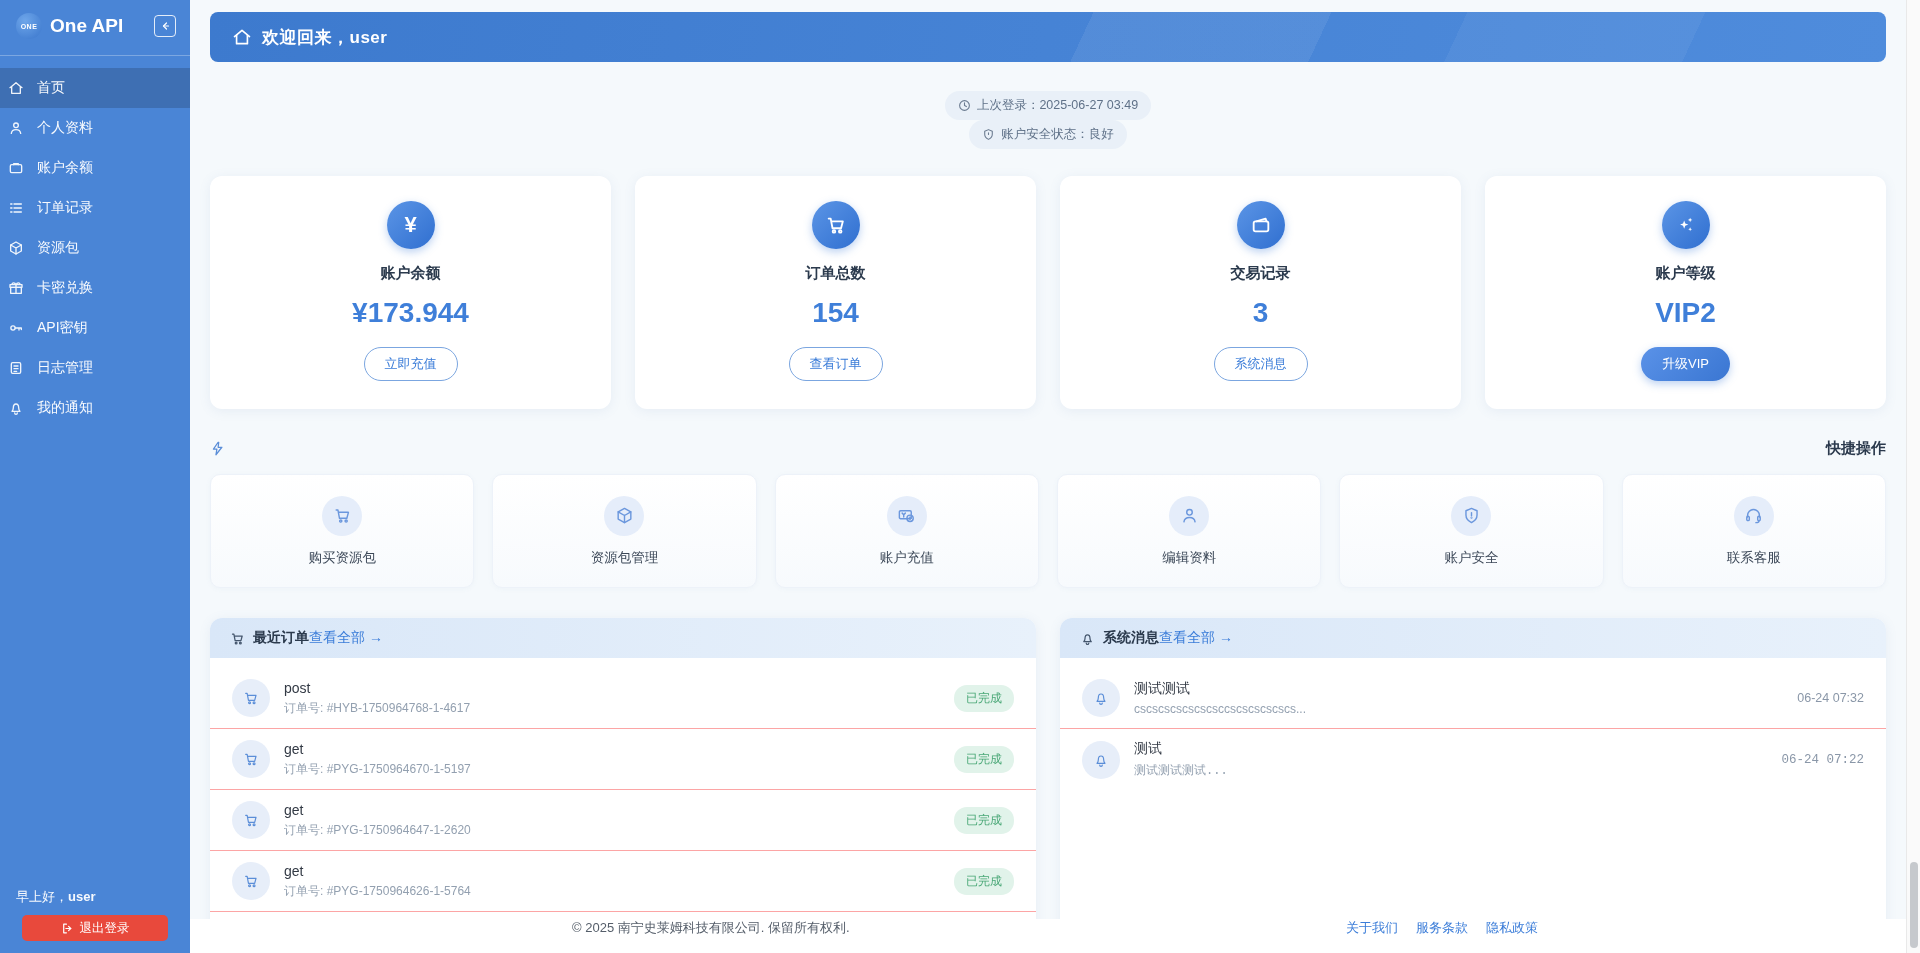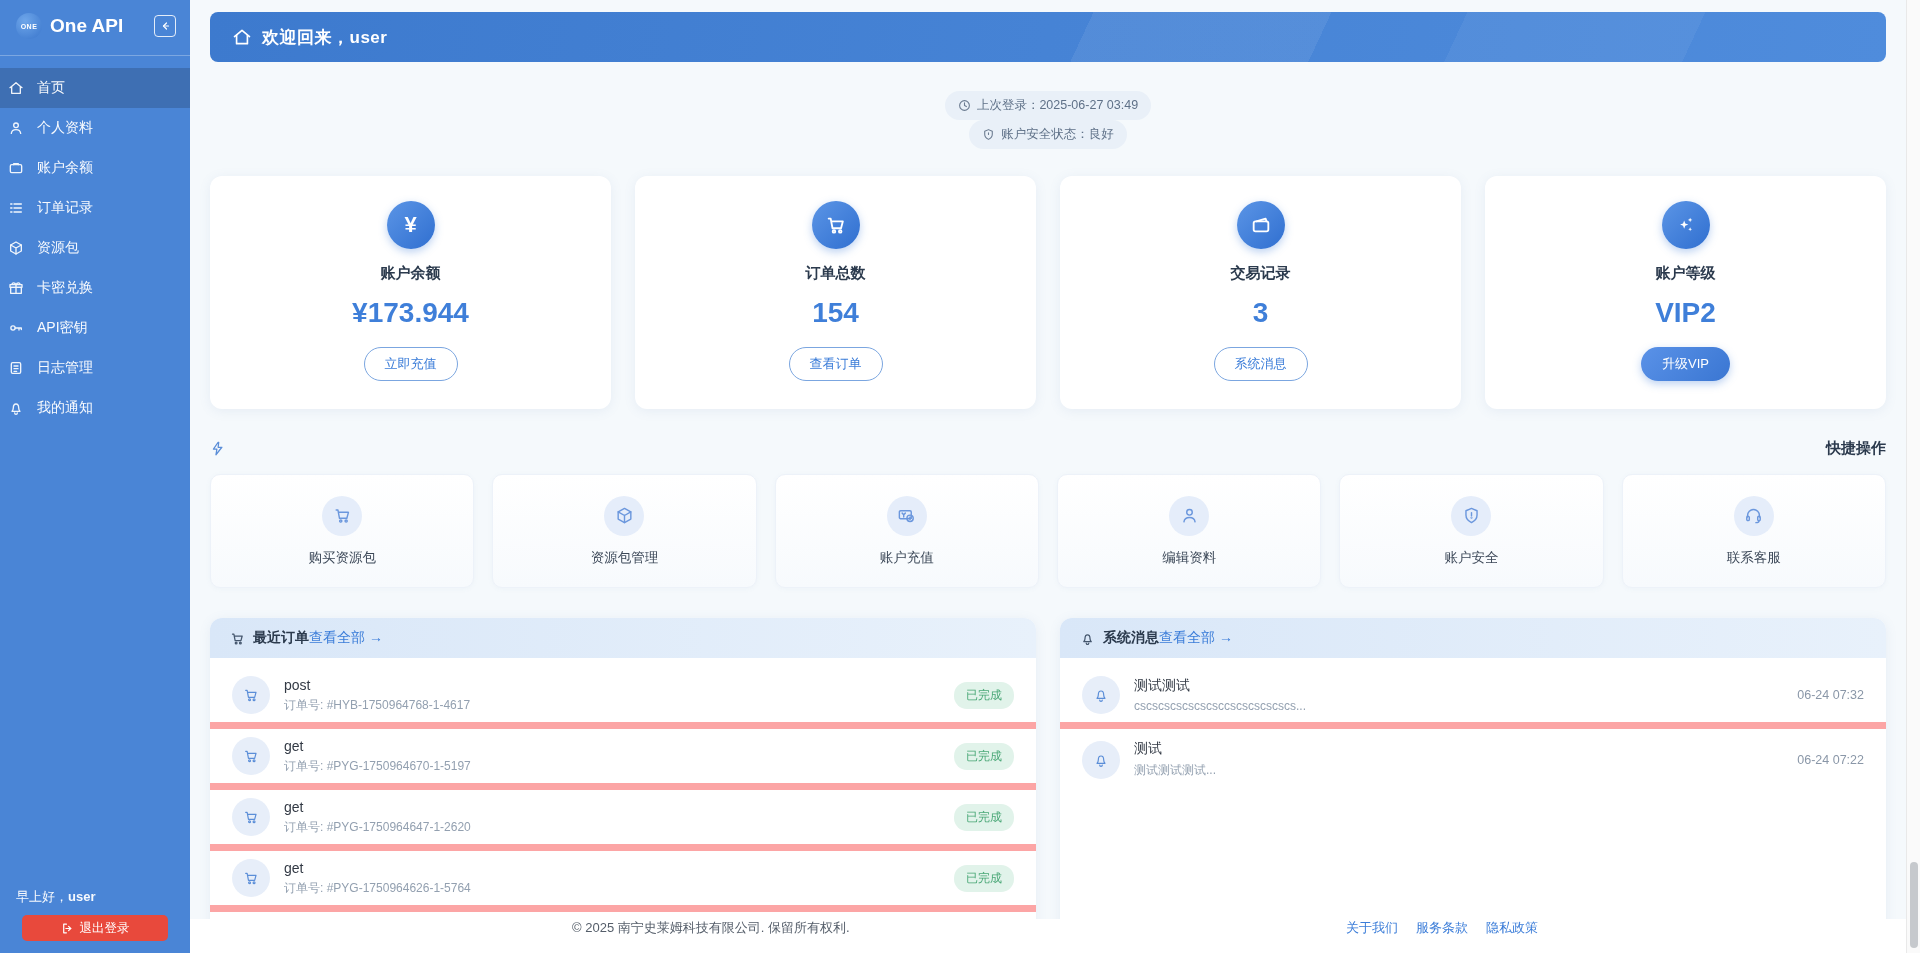--- a/index.html
+++ b/index.html
@@ -71,22 +71,22 @@
   .panels-row { margin-top:30px; display:grid; grid-template-columns:1fr 1fr; gap:24px; }
   .panel { background:#fff; border-radius:12px; box-shadow:0 2px 12px rgba(96,130,180,.10);
     overflow:hidden; height:378px; }
   .panel-header { height:40px; background:linear-gradient(90deg,#d9e7f8,#e8f1fb);
     display:flex; align-items:center; padding:0 20px; }
   .panel-header-left { display:flex; align-items:center; gap:8px; color:#44566d; }
   .panel-title { font-size:14px; font-weight:bold; color:#2b3a4d; }
   .view-all { font-size:14px; color:#3a7cd8; cursor:pointer; }
   .panel-body { padding:10px 0 0 0; }
   .p-row { display:flex; align-items:center; gap:14px; padding:12px 22px;
-    border-bottom:7px solid #fca5a5; height:61px; }
-  .p-row:last-child { border-bottom:none; }
+    border-bottom:1px solid #fca5a5; height:61px; }
+  .p-row:last-child { border-bottom:none;font-family:Liberation Mono, monospace; }
   .row-icon { width:38px; height:38px; border-radius:50%; background:#e7eef9; color:#5b8ed8;
     display:flex; align-items:center; justify-content:center; flex:0 0 38px; }
   .row-main { flex:1; min-width:0; }
   .row-name { font-size:14px; color:#333a45; margin-bottom:4px; }
   .row-sub { font-size:12px; color:#93a0b0; }
   .badge-done { background:#e1f3ea; color:#4aa877; font-size:12px; padding:5px 12px;
     border-radius:13px; flex:0 0 auto; }
   .row-time { font-size:12.5px; color:#8a97a8; flex:0 0 auto; }
 
   .footer { position:absolute; left:0; right:14px; bottom:0; height:34px; background:#fff;

